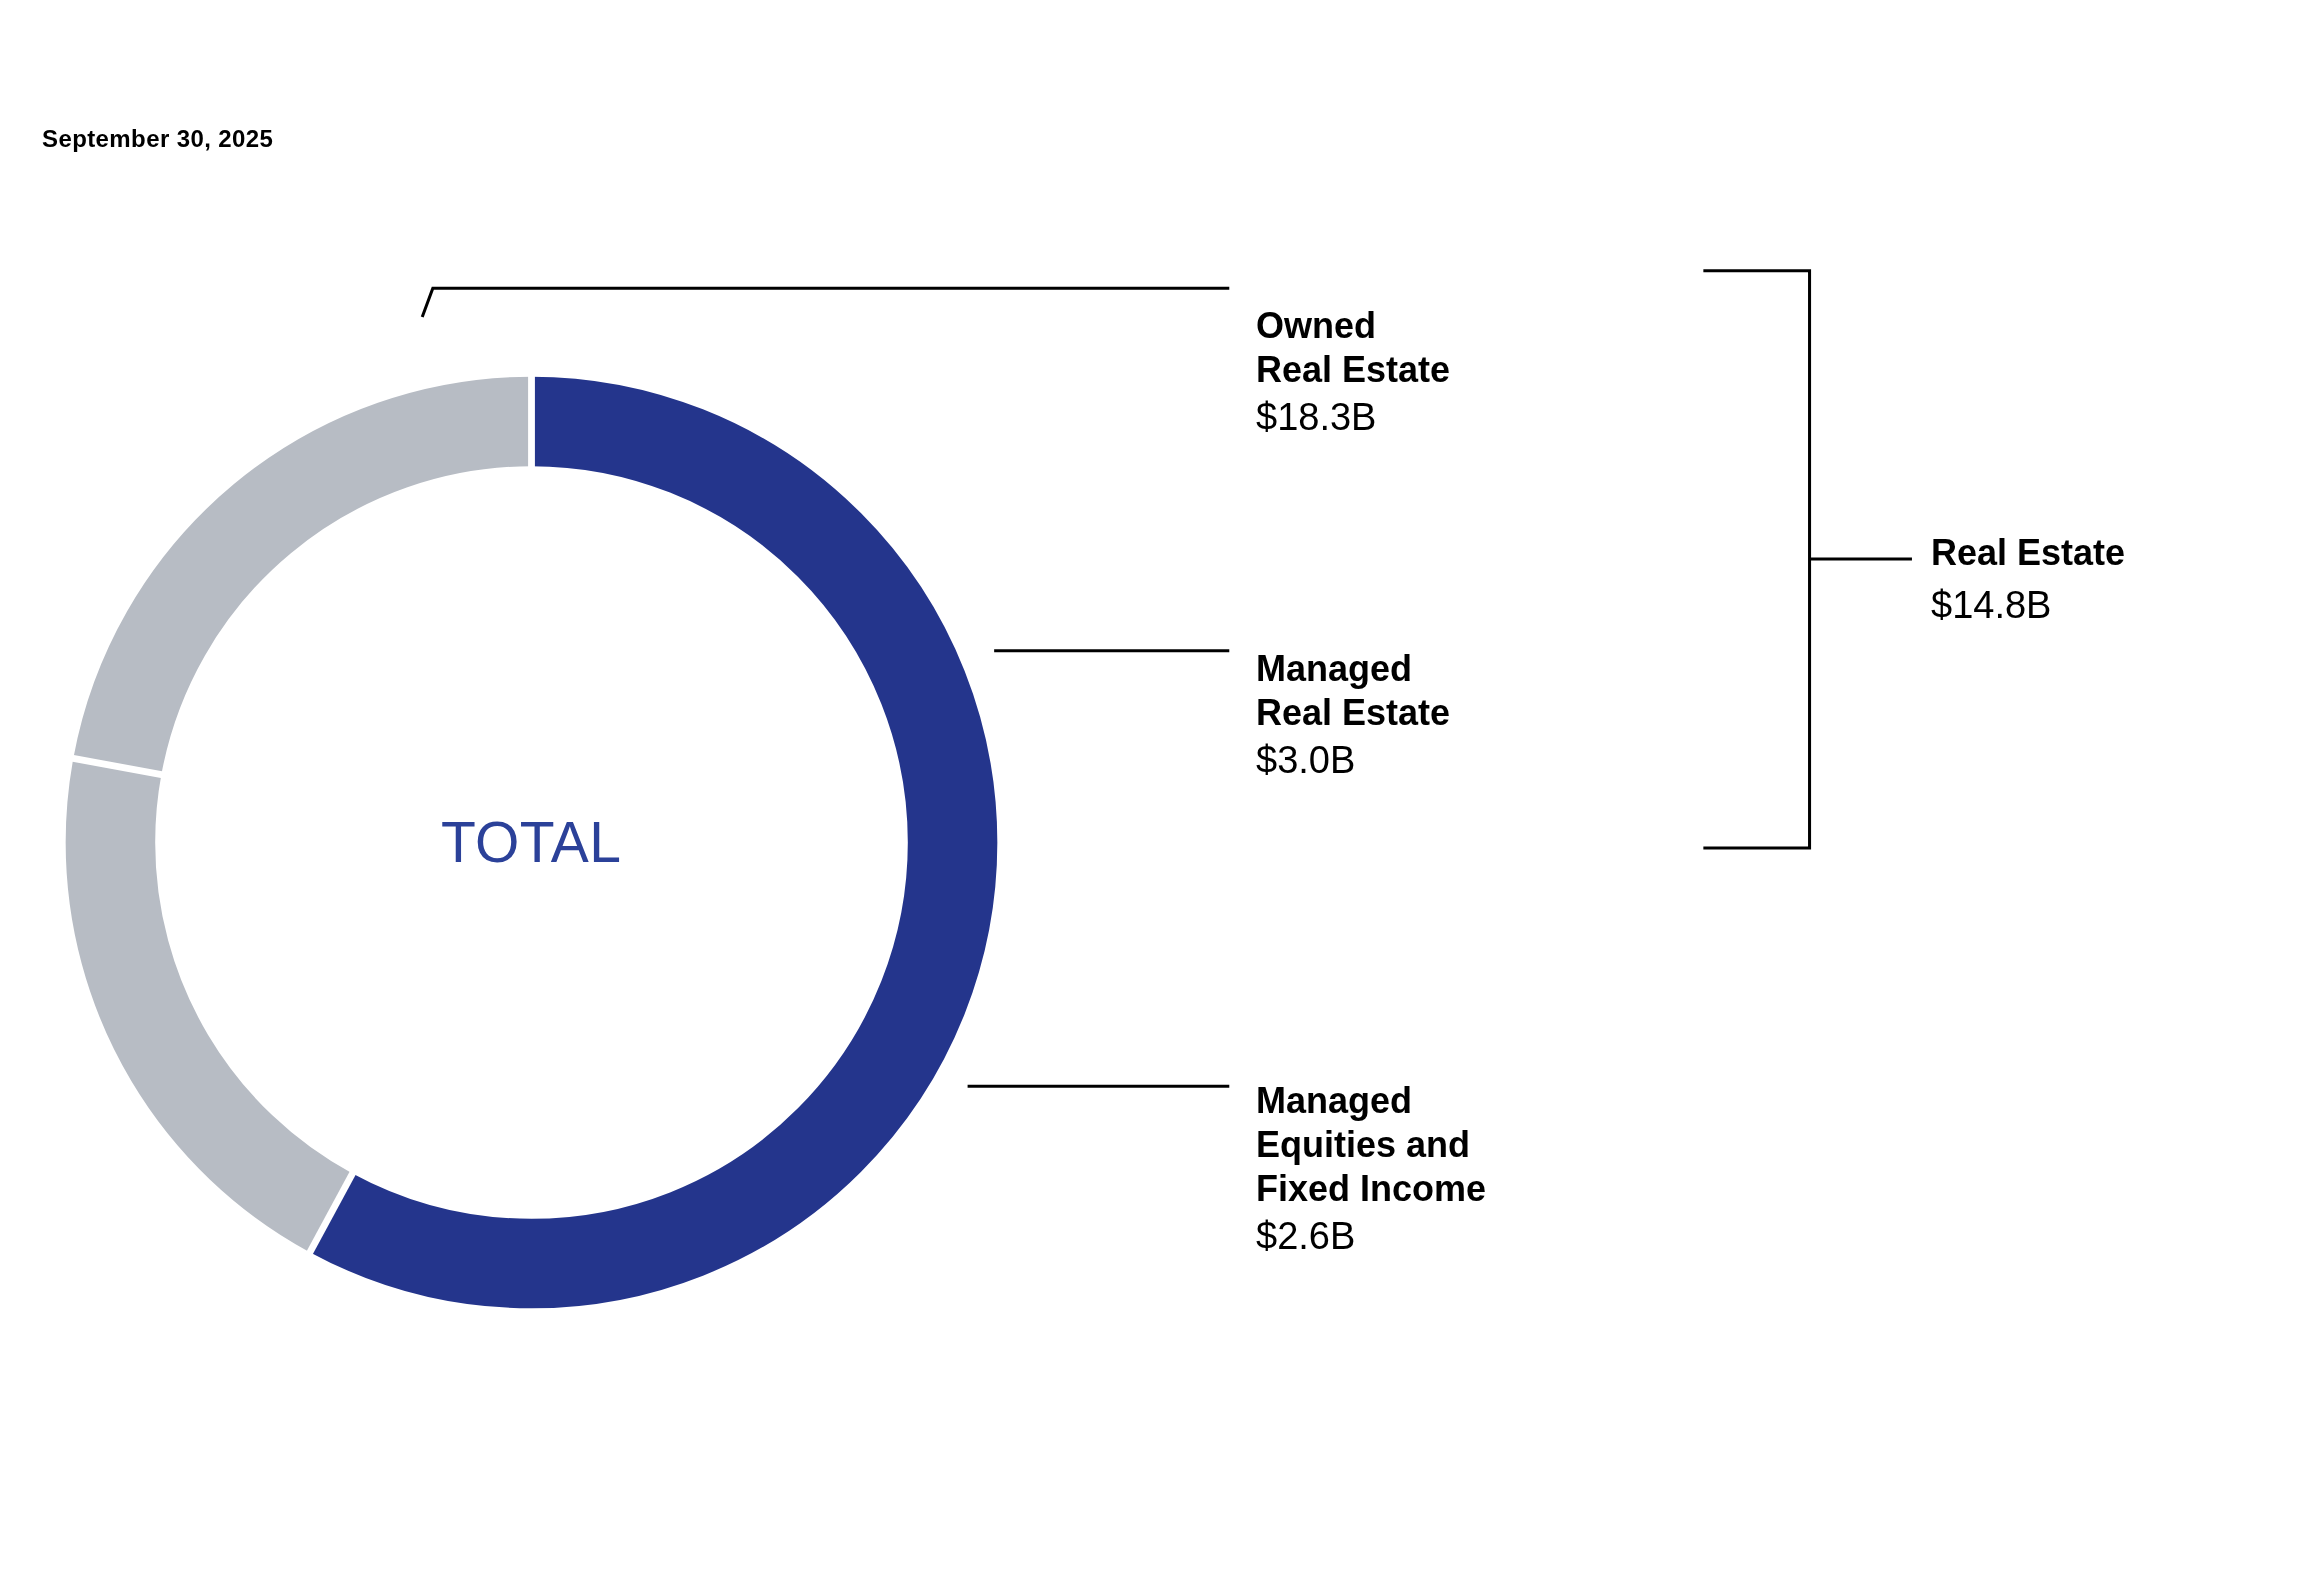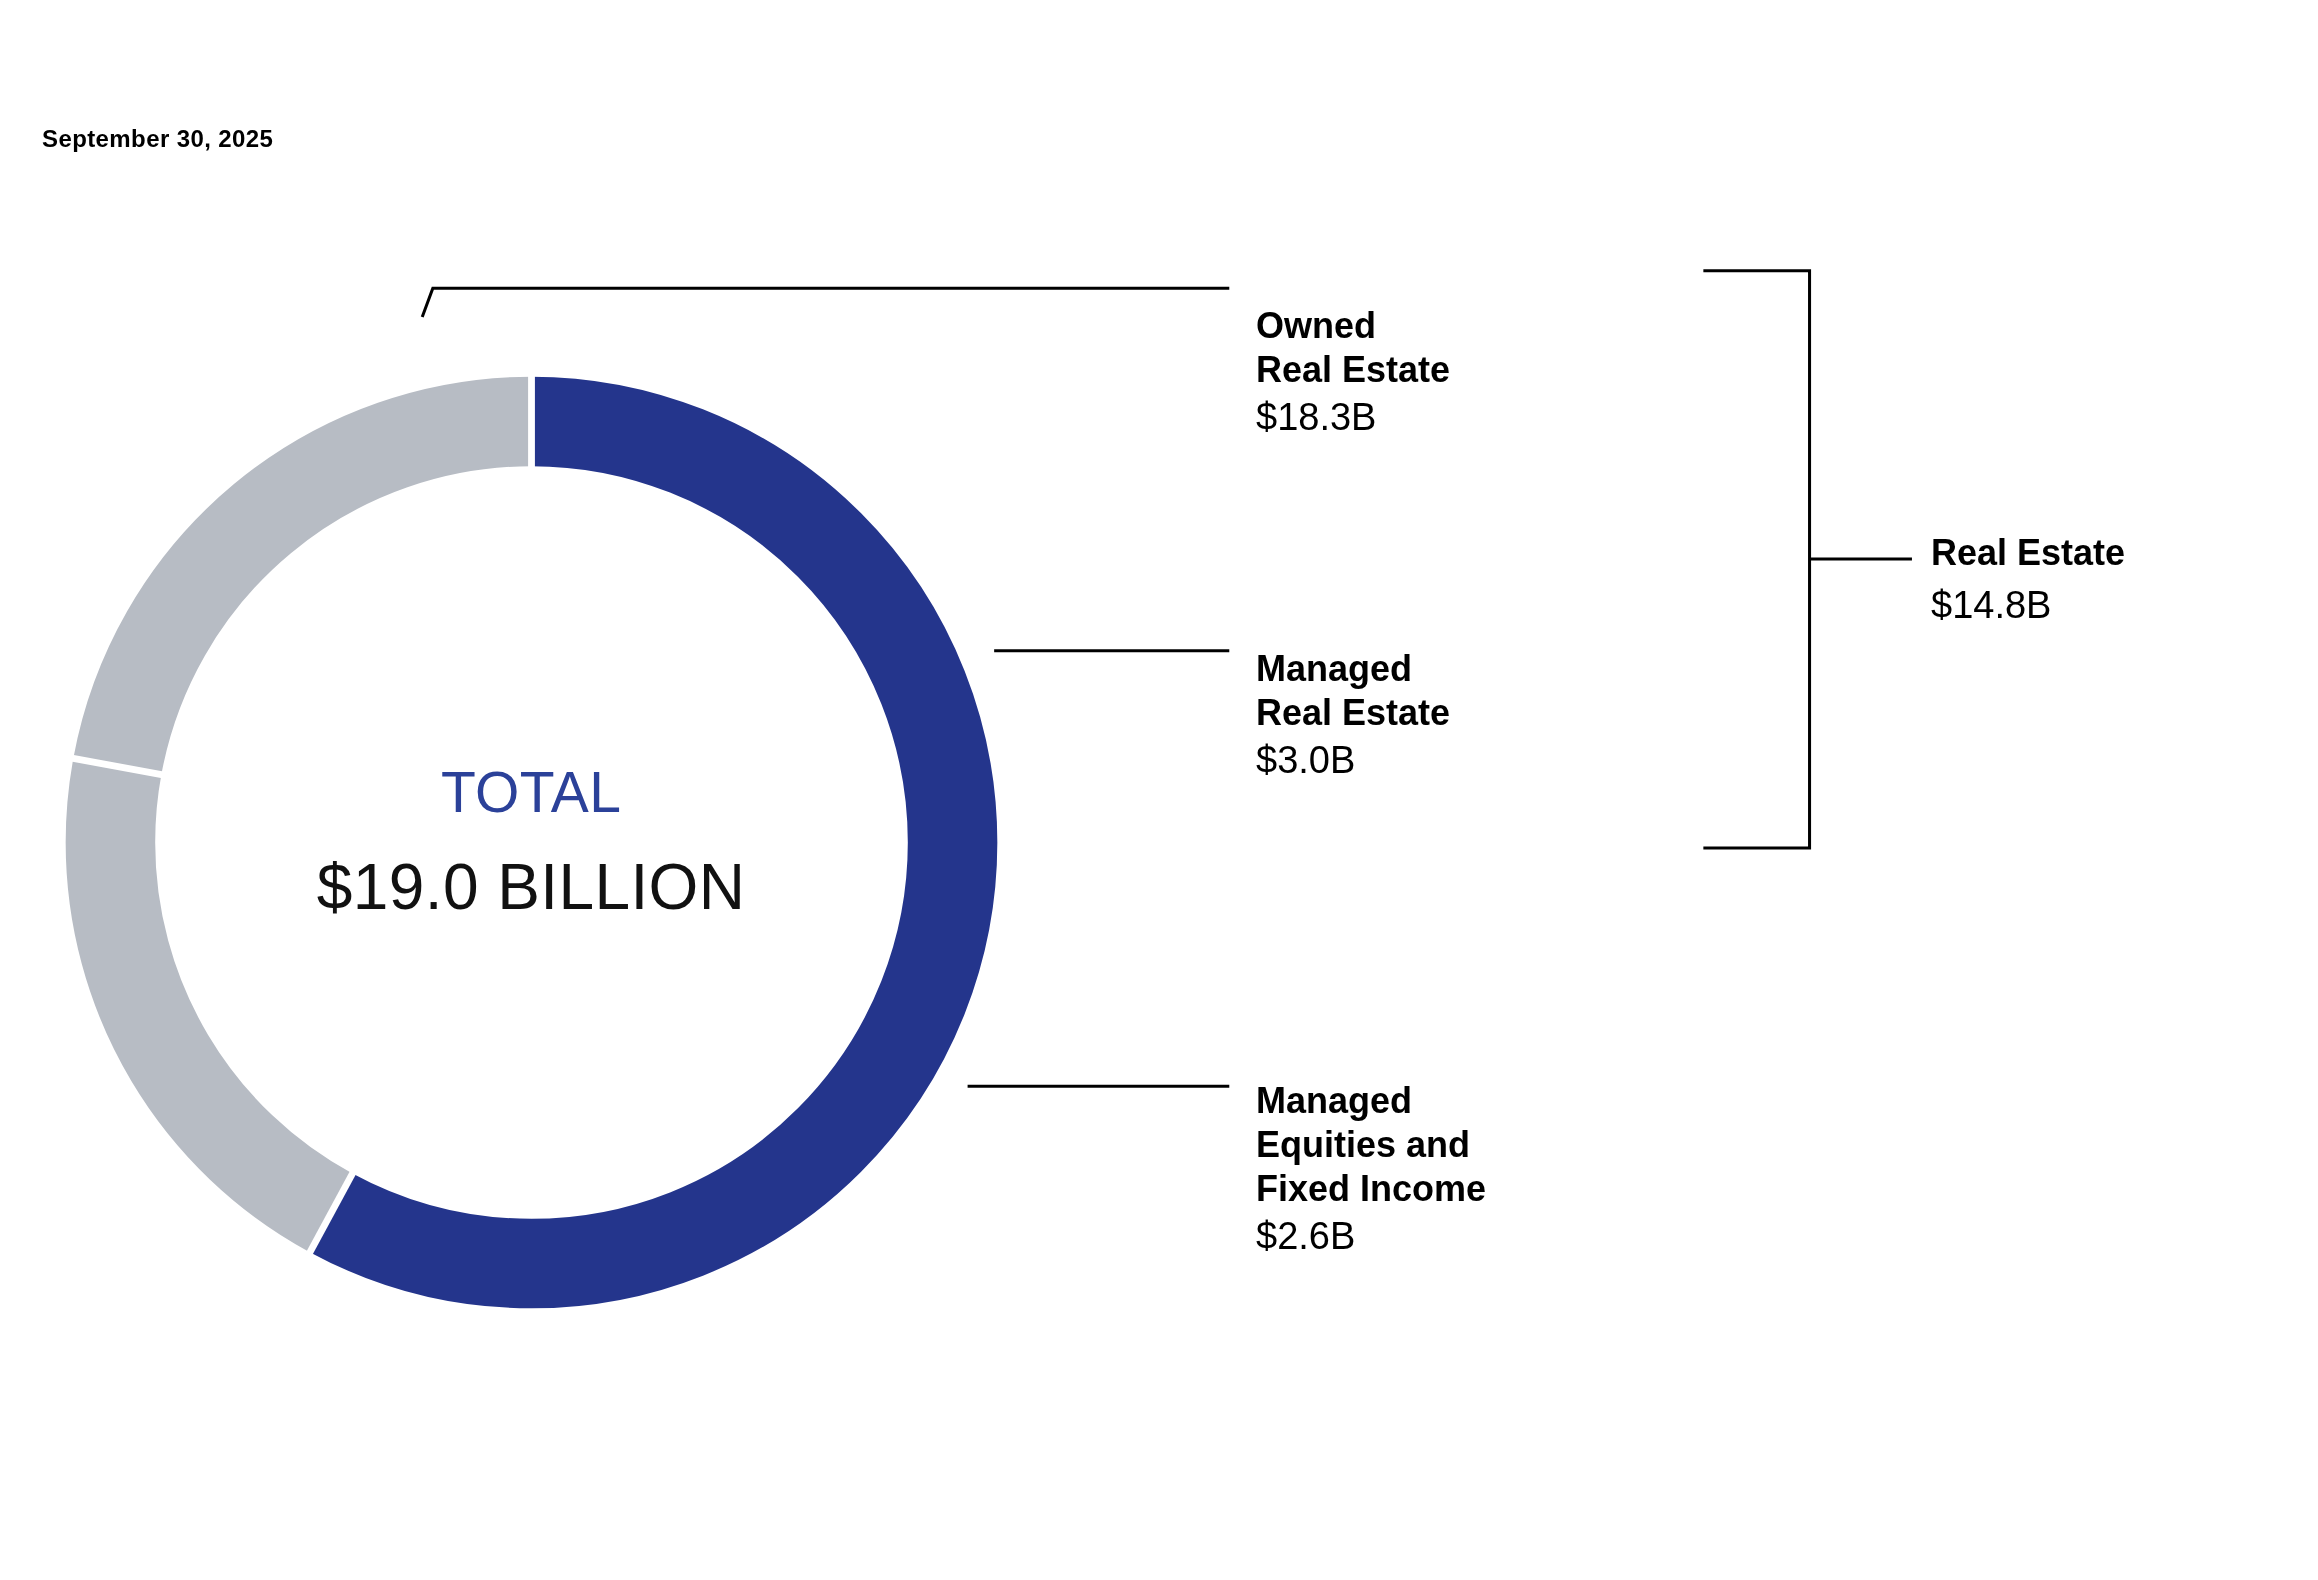--- a/index.html
+++ b/index.html
@@ -139,21 +139,20 @@
       <line x1="0" y1="-616" x2="0" y2="-494" stroke="#ffffff" stroke-width="9" transform="rotate(208.4)"></line>
       <line x1="0" y1="-616" x2="0" y2="-494" stroke="#ffffff" stroke-width="9" transform="rotate(280.4)"></line>
     </g>
   </svg>
 </div>
 
 <div class="center-text">
   <div class="center-title">
     <div>TOTAL</div>
   </div>
-  <div class="center-value">$19.0 BILLION</div>
 </div>
 
 <svg class="overlay" viewBox="0 0 3056 2083" xmlns="http://www.w3.org/2000/svg">
 
   <polyline points="556,418 570,380 1620,380" fill="none" stroke="#000000" stroke-width="4"></polyline>
 
   <line x1="1310" y1="858" x2="1620" y2="858" stroke="#000000" stroke-width="4"></line>
 
   <line x1="1275" y1="1432" x2="1620" y2="1432" stroke="#000000" stroke-width="4"></line>
 

